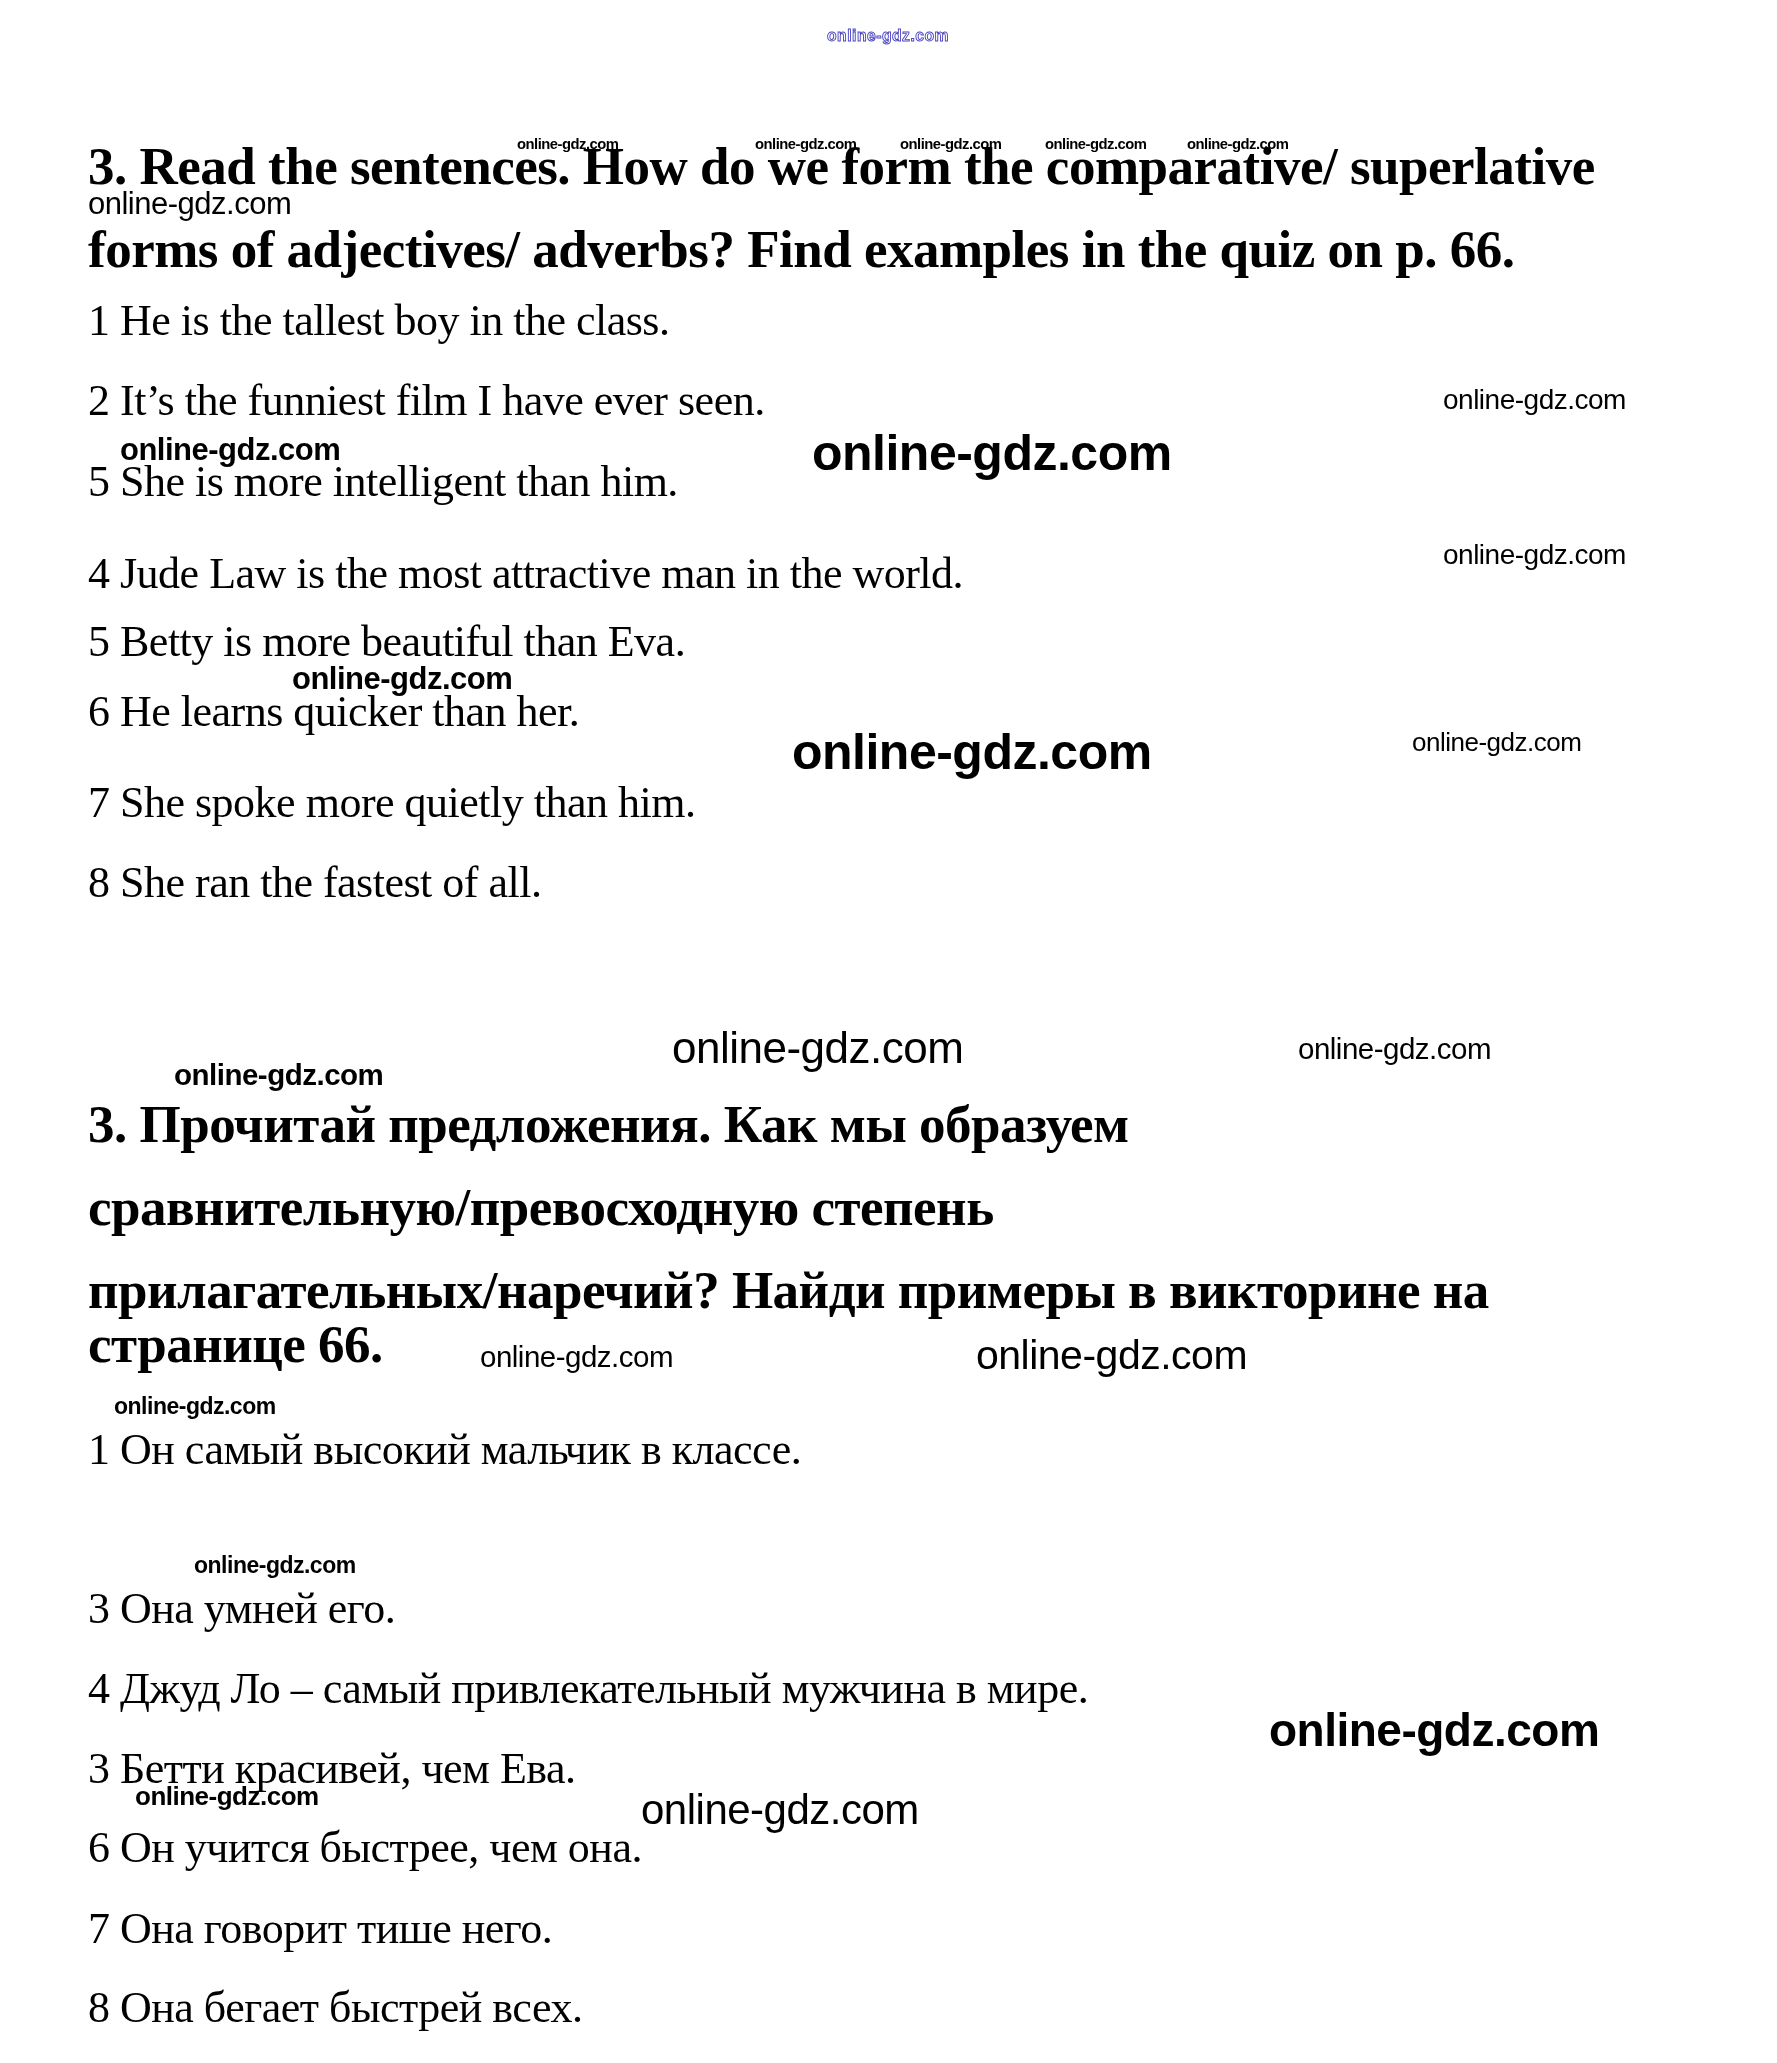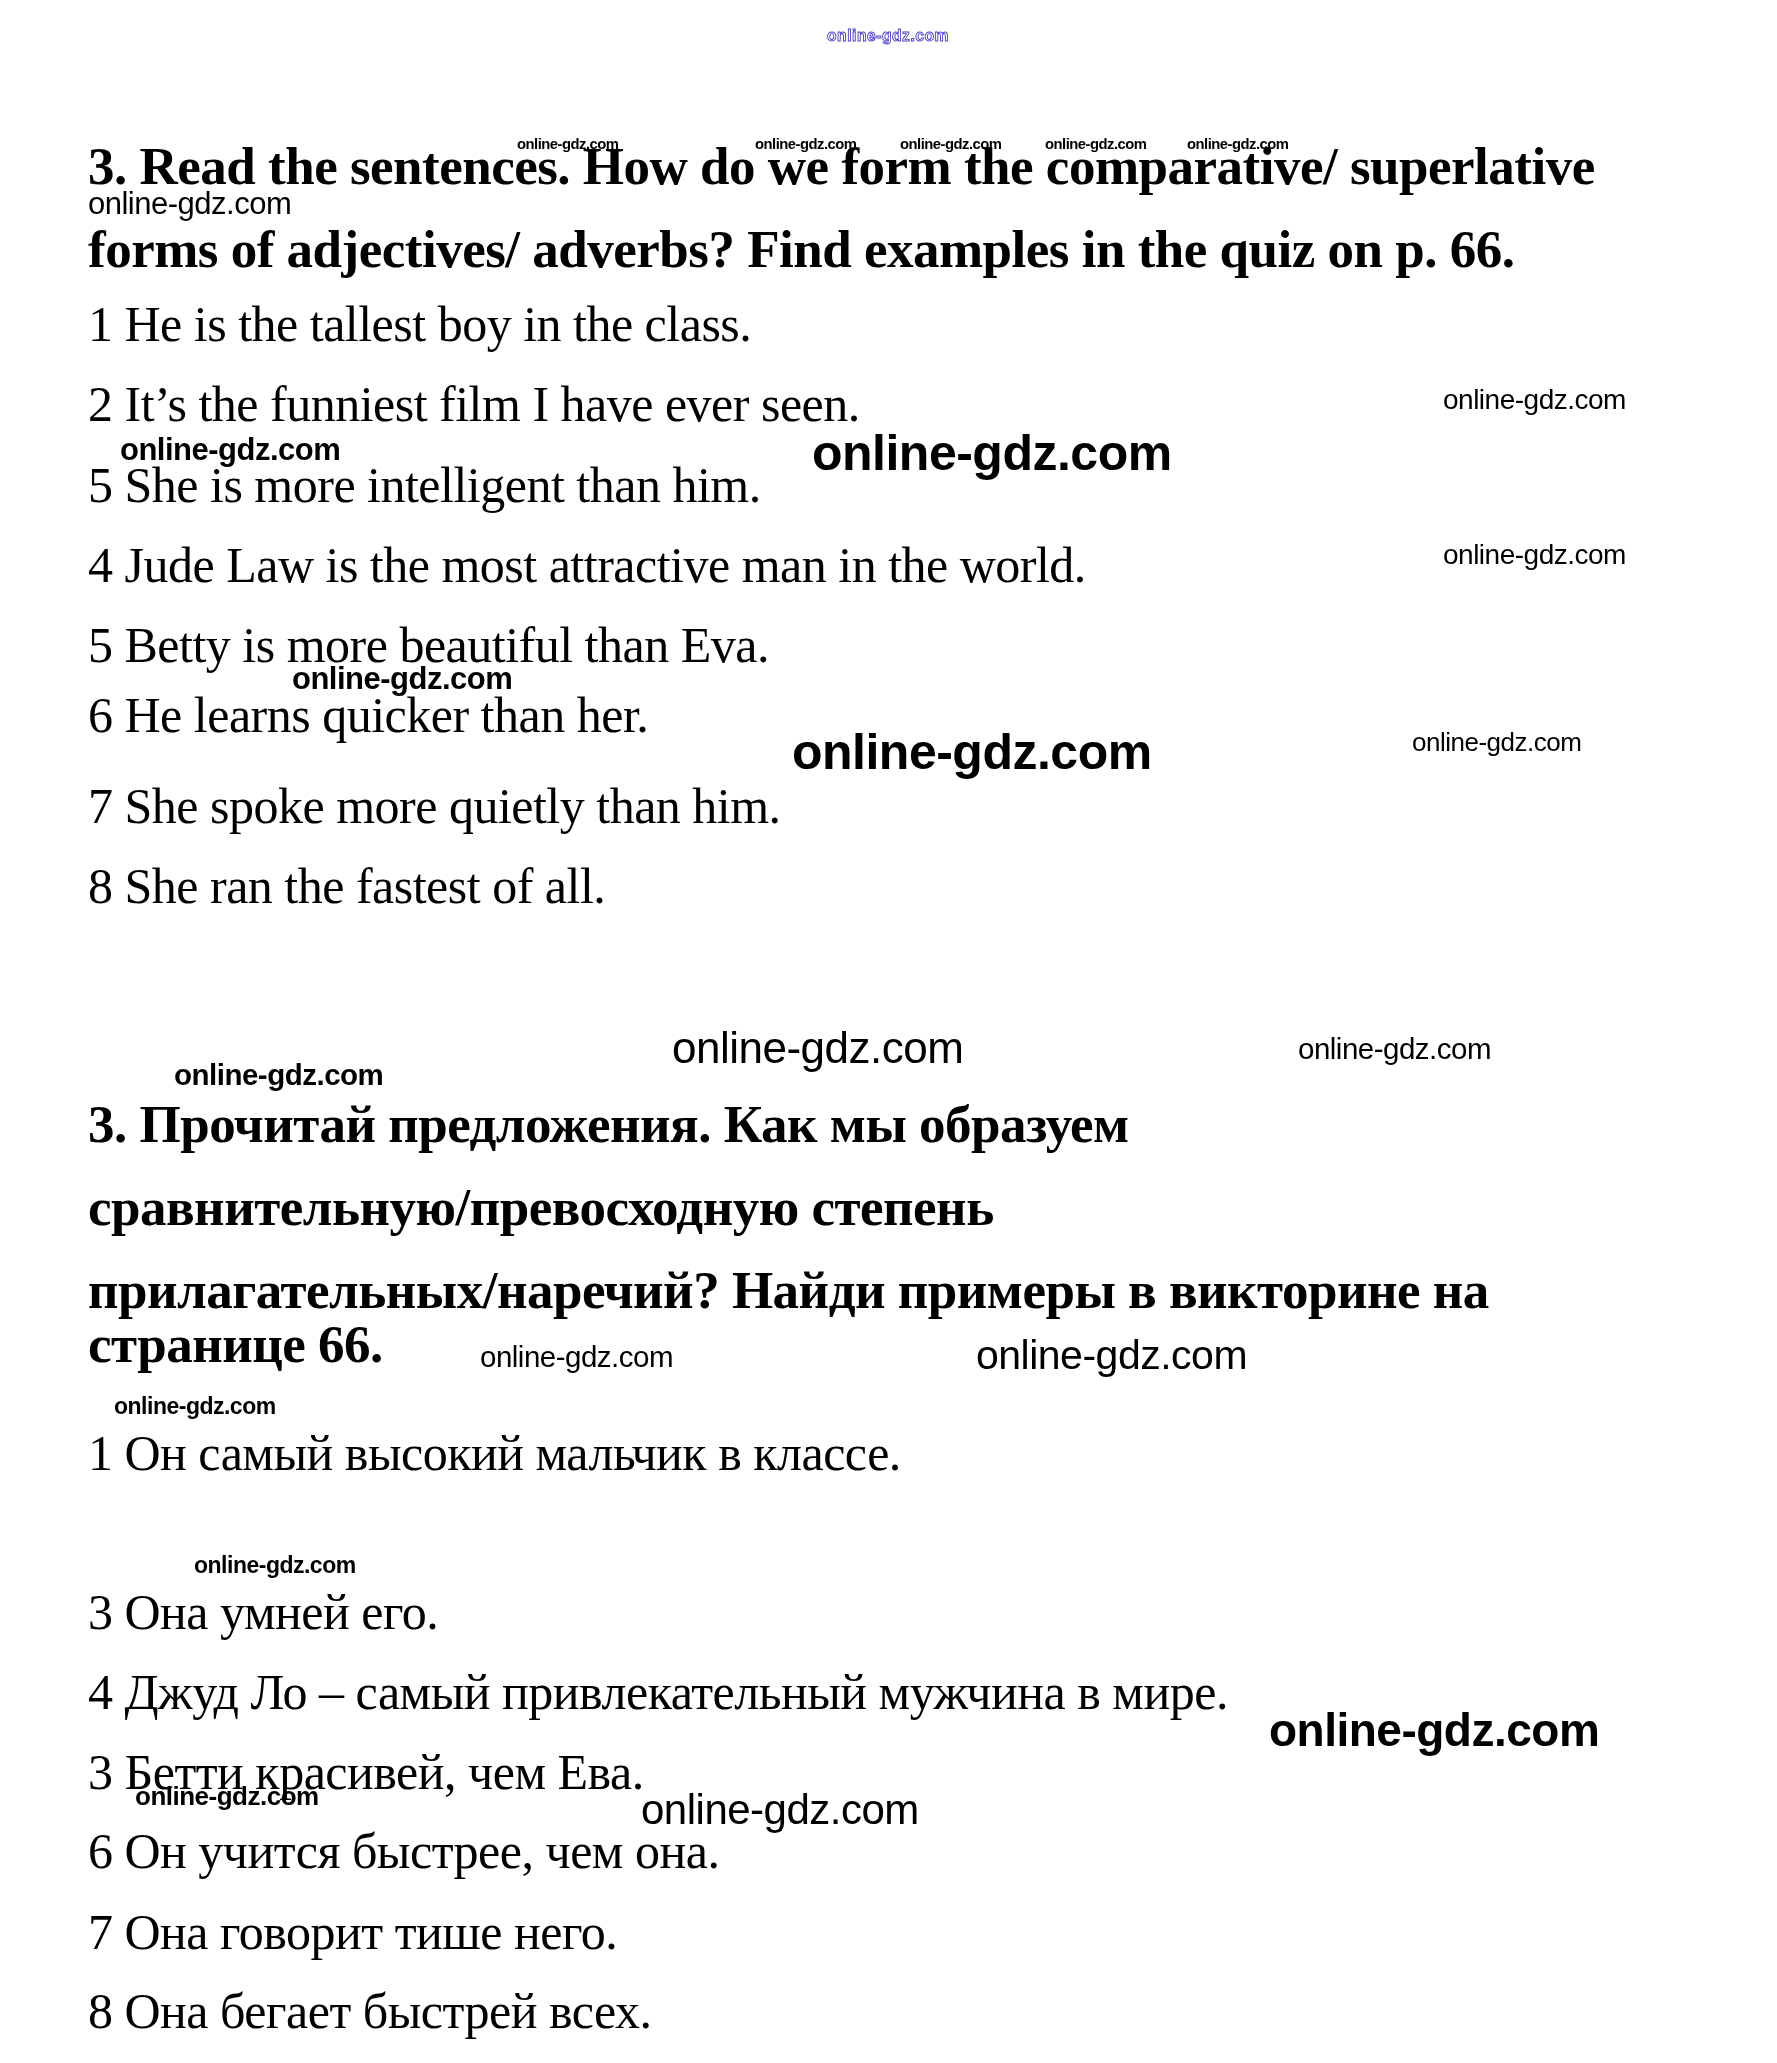--- a/index.html
+++ b/index.html
@@ -12,21 +12,21 @@
     color:#000;
     margin-top:24px;
   }
   .line{
     position:absolute;
     left:88px;
     white-space:nowrap;
     line-height:1;
     letter-spacing:-0.5px;
   }
-  .serif-body{font-family:"Liberation Serif", serif;font-size:50px;font-weight:400;}
+  .serif-body{font-family:"Liberation Serif", serif;font-size:44px;font-weight:400;}
   .serif-title{font-family:"Liberation Serif", serif;font-size:53px;font-weight:700;}
   .wm{
     position:absolute;
     white-space:nowrap;
     line-height:1;
     font-family:"Liberation Sans", sans-serif;
     color:#000;
     letter-spacing:-0.5px;
   }
   .wm-outline{
@@ -90,21 +90,21 @@
   <span class="wm wm22">online-gdz.com</span>
   <span class="wm wm23">online-gdz.com</span>
   <span class="wm wm24">online-gdz.com</span>
 
   <div class="line serif-title" style="top:116px;">3. Read the sentences. How do we form the comparative/ superlative</div>
   <div class="line serif-title" style="top:199px;">forms of adjectives/ adverbs? Find examples in the quiz on p. 66.</div>
 
   <div class="line serif-body" style="top:275px;">1 He is the tallest boy in the class.</div>
   <div class="line serif-body" style="top:355px;">2 It’s the funniest film I have ever seen.</div>
   <div class="line serif-body" style="top:436px;">5 She is more intelligent than him.</div>
-  <div class="line serif-body" style="top:516px;">4 Jude Law is the most attractive man in the world.</div>
+  <div class="line serif-body" style="top:528px;">4 Jude Law is the most attractive man in the world.</div>
   <div class="line serif-body" style="top:596px;">5 Betty is more beautiful than Eva.</div>
   <div class="line serif-body" style="top:666px;">6 He learns quicker than her.</div>
   <div class="line serif-body" style="top:757px;">7 She spoke more quietly than him.</div>
   <div class="line serif-body" style="top:837px;">8 She ran the fastest of all.</div>
 
   <div class="line serif-title" style="top:1074px;">3. Прочитай предложения. Как мы образуем</div>
   <div class="line serif-title" style="top:1240px;">прилагательных/наречий? Найди примеры в викторине на</div>
   <div class="line serif-title" style="top:1157px;">сравнительную/превосходную степень</div>
   <div class="line serif-title" style="top:1294px;">странице 66.</div>
 

